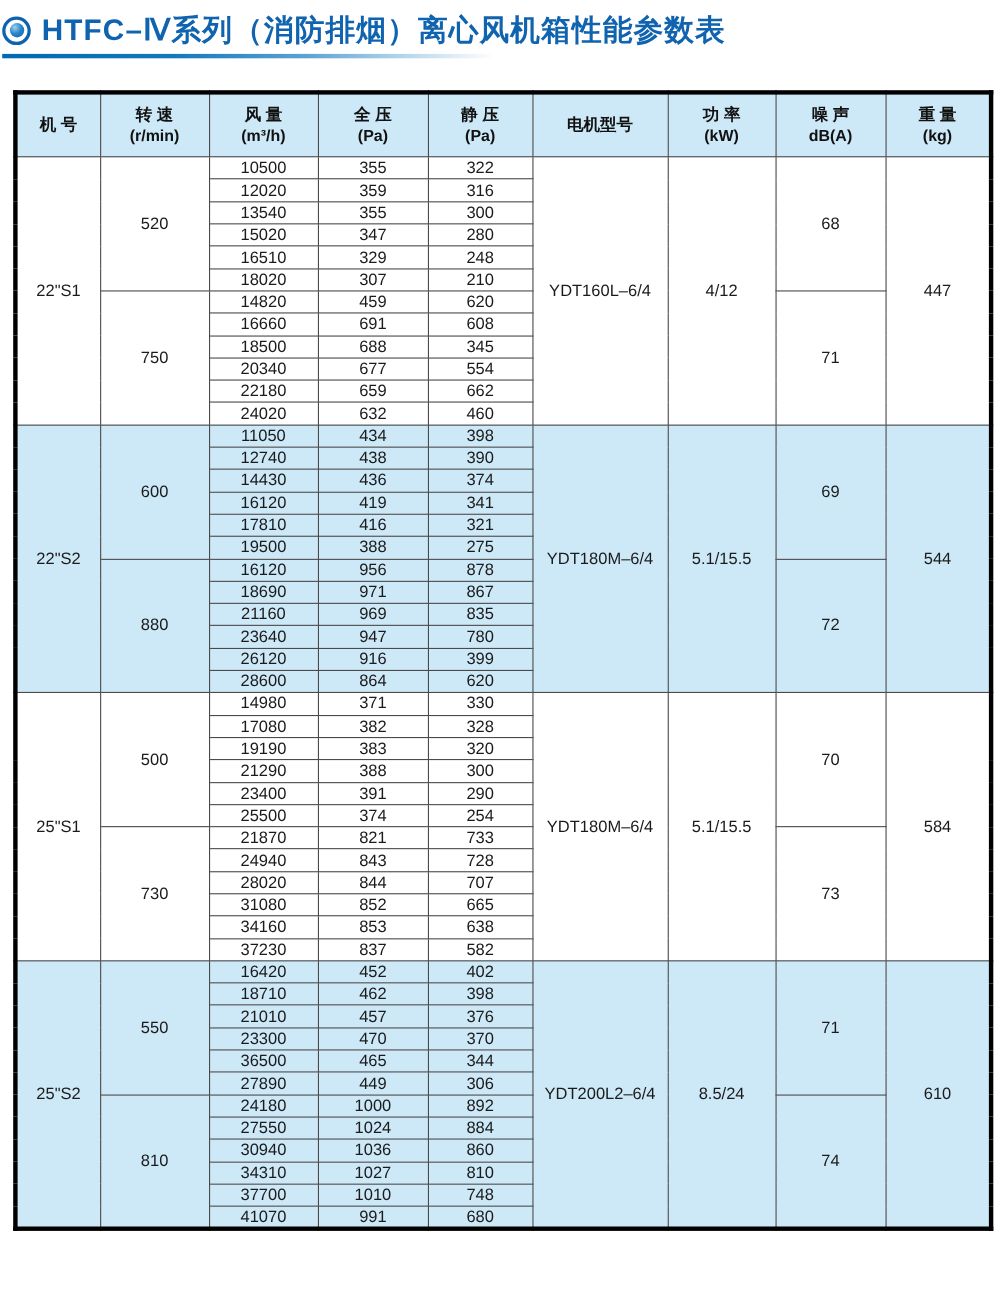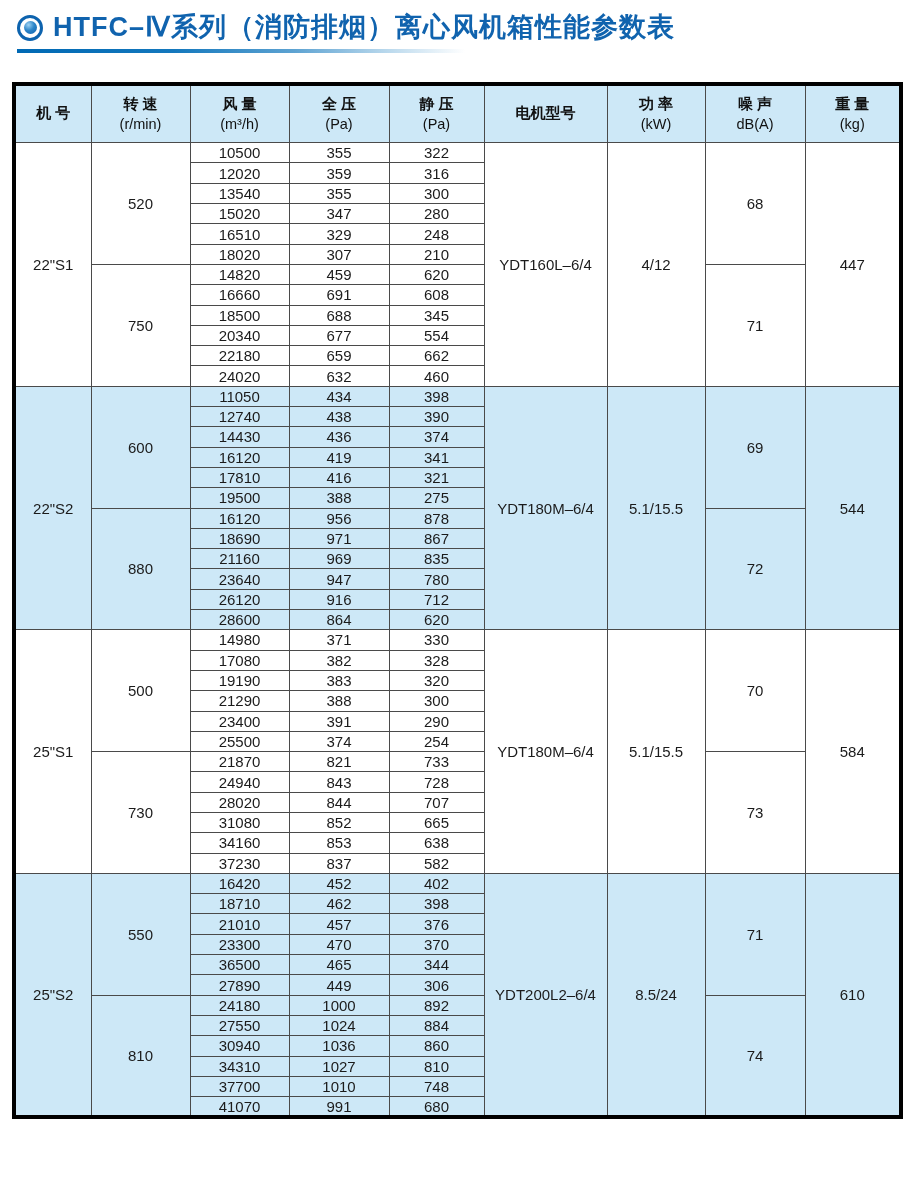--- a/index.html
+++ b/index.html
@@ -4,21 +4,21 @@
 <style>
   * { box-sizing: border-box; }
   html, body { margin: 0; padding: 0; }
   body {
     width: 910px; height: 1179px;
     background: #ffffff;
     font-family: "Liberation Sans", sans-serif;
     position: relative;
     overflow: hidden;
   }
-  .header-block { padding: 13px 0 0 17px; }
+  .header-block { padding: 13px 0 0 2px; }
   .title-row { display: flex; align-items: center; gap: 10px; }
   .bullseye {
     width: 26px; height: 26px; border-radius: 50%;
     border: 3px solid #0d63ae;
     display: flex; align-items: center; justify-content: center;
     flex: 0 0 auto;
   }
   .bullseye-inner {
     width: 13px; height: 13px; border-radius: 50%;
     background: radial-gradient(circle at 35% 30%, #9ed2f2 0%, #2e86c9 45%, #0a5fae 100%);
@@ -48,21 +48,21 @@
   table.perf col.c-noise  { width: 100px; }
   table.perf col.c-weight { width: 96px; }
 
   table.perf th {
     background: #cde8f7;
     border: 1px solid #4a4a4a;
     height: 59px; padding: 0;
     font-size: 15px; color: #111; font-weight: bold;
     text-align: center; vertical-align: middle;
   }
-  table.perf th .h-unit { font-weight: normal; font-size: 14.5px; margin-top: 2px; }
+  table.perf th .h-unit { font-weight: bold; font-size: 14.5px; margin-top: 2px; }
   table.perf td {
     border: 1px solid #4a4a4a;
     height: 20.3px; padding: 0;
     font-size: 15px; color: #1b1b1b;
     text-align: center; vertical-align: middle;
     background: #ffffff;
     line-height: 1;
   }
   table.perf tr.hl td { background: #cde8f7; }
 </style>
@@ -252,21 +252,21 @@
         <td>835</td>
       </tr>
       <tr class="hl">
         <td>23640</td>
         <td>947</td>
         <td>780</td>
       </tr>
       <tr class="hl">
         <td>26120</td>
         <td>916</td>
-        <td>712</td>
+        <td>399</td>
       </tr>
       <tr class="hl">
         <td>28600</td>
         <td>864</td>
         <td>620</td>
       </tr>
       <tr>
         <td rowspan="12">25"S1</td>
         <td rowspan="6">500</td>
         <td>14980</td>

